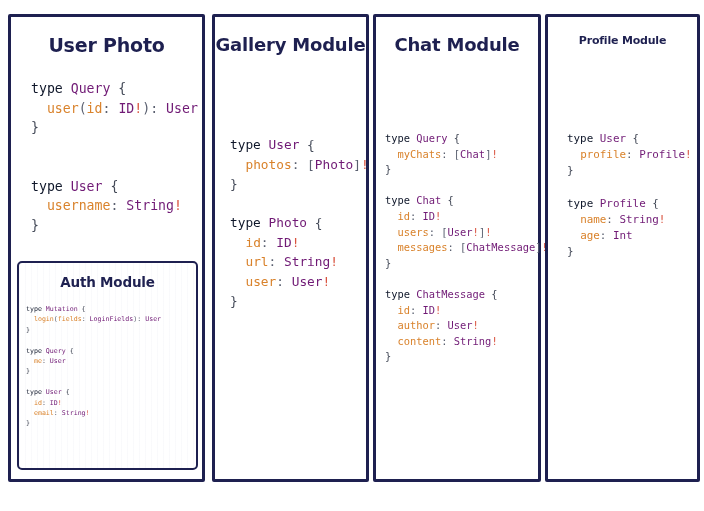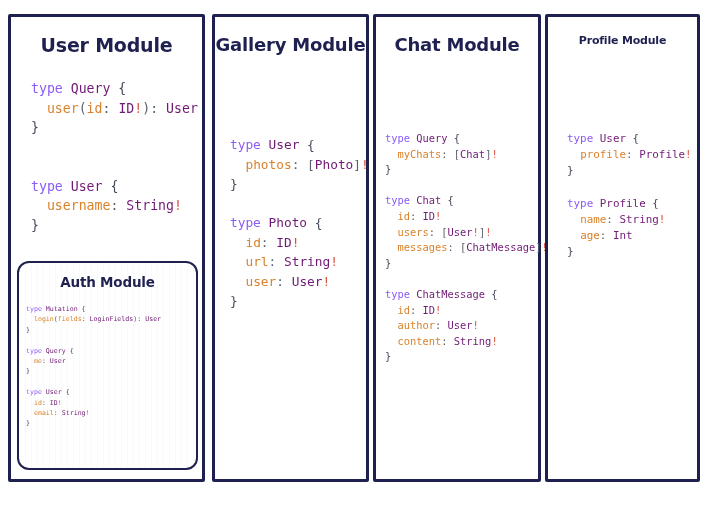--- a/index.html
+++ b/index.html
@@ -39,21 +39,21 @@
     letter-spacing: -0.2px;
   }
 
   .code {
     font-family: "DejaVu Sans Mono", monospace;
     white-space: pre;
     color: #555a66;
   }
 
   
-  .kw   { color: #8b5cf6; }  
+  .kw   { color: #0f172a; }  
   .tn   { color: #701a75; }  
   .fn   { color: #d9822b; }  
   .bang { color: #d9533f; }  
   .br   { color: #444a58; }  
   .pu   { color: #5a6070; }  
 
   
   #panel-user    { left: 8px;   top: 14px; width: 197px; height: 468px; }
   #panel-gallery { left: 212px; top: 14px; width: 157px; height: 468px; }
   #panel-chat    { left: 373px; top: 14px; width: 168px; height: 468px; }
@@ -93,21 +93,21 @@
   
   #panel-auth {
     position: absolute;
     left: 6px;
     top: 244px;
     width: 181px;
     height: 209px;
     box-sizing: border-box;
     background: #ffffff;
     border: 2px solid #1e2050;
-    border-radius: 12px;
+    border-radius: 5px;
     overflow: hidden;
   }
   #panel-auth .panel-title {
     font-size: 13.5px;
     margin-top: 11px;
   }
   #panel-auth .stripes {
     position: absolute;
     left: 0; top: 0; right: 0; bottom: 0;
     background-image: repeating-linear-gradient(
@@ -124,21 +124,21 @@
     font-size: 6.6px;
     line-height: 10.4px;
   }
 </style>
 </head>
 <body>
 
 <div id="board">
 
   <div class="panel" id="panel-user">
-    <div class="panel-title">User Module</div>
+    <div class="panel-title">User Photo</div>
     <div class="code code-user"><div><span class="kw">type </span><span class="tn">Query</span><span class="br"> {</span></div><div><span class="pu">  </span><span class="fn">user</span><span class="pu">(</span><span class="fn">id</span><span class="pu">: </span><span class="tn">ID</span><span class="bang">!</span><span class="pu">)</span><span class="pu">: </span><span class="tn">User</span></div><div><span class="br">}</span></div><div>&nbsp;</div><div>&nbsp;</div><div><span class="kw">type </span><span class="tn">User</span><span class="br"> {</span></div><div><span class="pu">  </span><span class="fn">username</span><span class="pu">: </span><span class="tn">String</span><span class="bang">!</span></div><div><span class="br">}</span></div></div>
 
     <div id="panel-auth">
       <div class="stripes"></div>
       <div class="panel-title">Auth Module</div>
       <div class="code code-auth"><div><span class="kw">type </span><span class="tn">Mutation</span><span class="br"> {</span></div><div><span class="pu">  </span><span class="fn">login</span><span class="pu">(</span><span class="fn">fields</span><span class="pu">: </span><span class="tn">LoginFields</span><span class="pu">)</span><span class="pu">: </span><span class="tn">User</span></div><div><span class="br">}</span></div><div>&nbsp;</div><div><span class="kw">type </span><span class="tn">Query</span><span class="br"> {</span></div><div><span class="pu">  </span><span class="fn">me</span><span class="pu">: </span><span class="tn">User</span></div><div><span class="br">}</span></div><div>&nbsp;</div><div><span class="kw">type </span><span class="tn">User</span><span class="br"> {</span></div><div><span class="pu">  </span><span class="fn">id</span><span class="pu">: </span><span class="tn">ID</span><span class="bang">!</span></div><div><span class="pu">  </span><span class="fn">email</span><span class="pu">: </span><span class="tn">String</span><span class="bang">!</span></div><div><span class="br">}</span></div></div>
     </div>
   </div>
 
   <div class="panel" id="panel-gallery">

